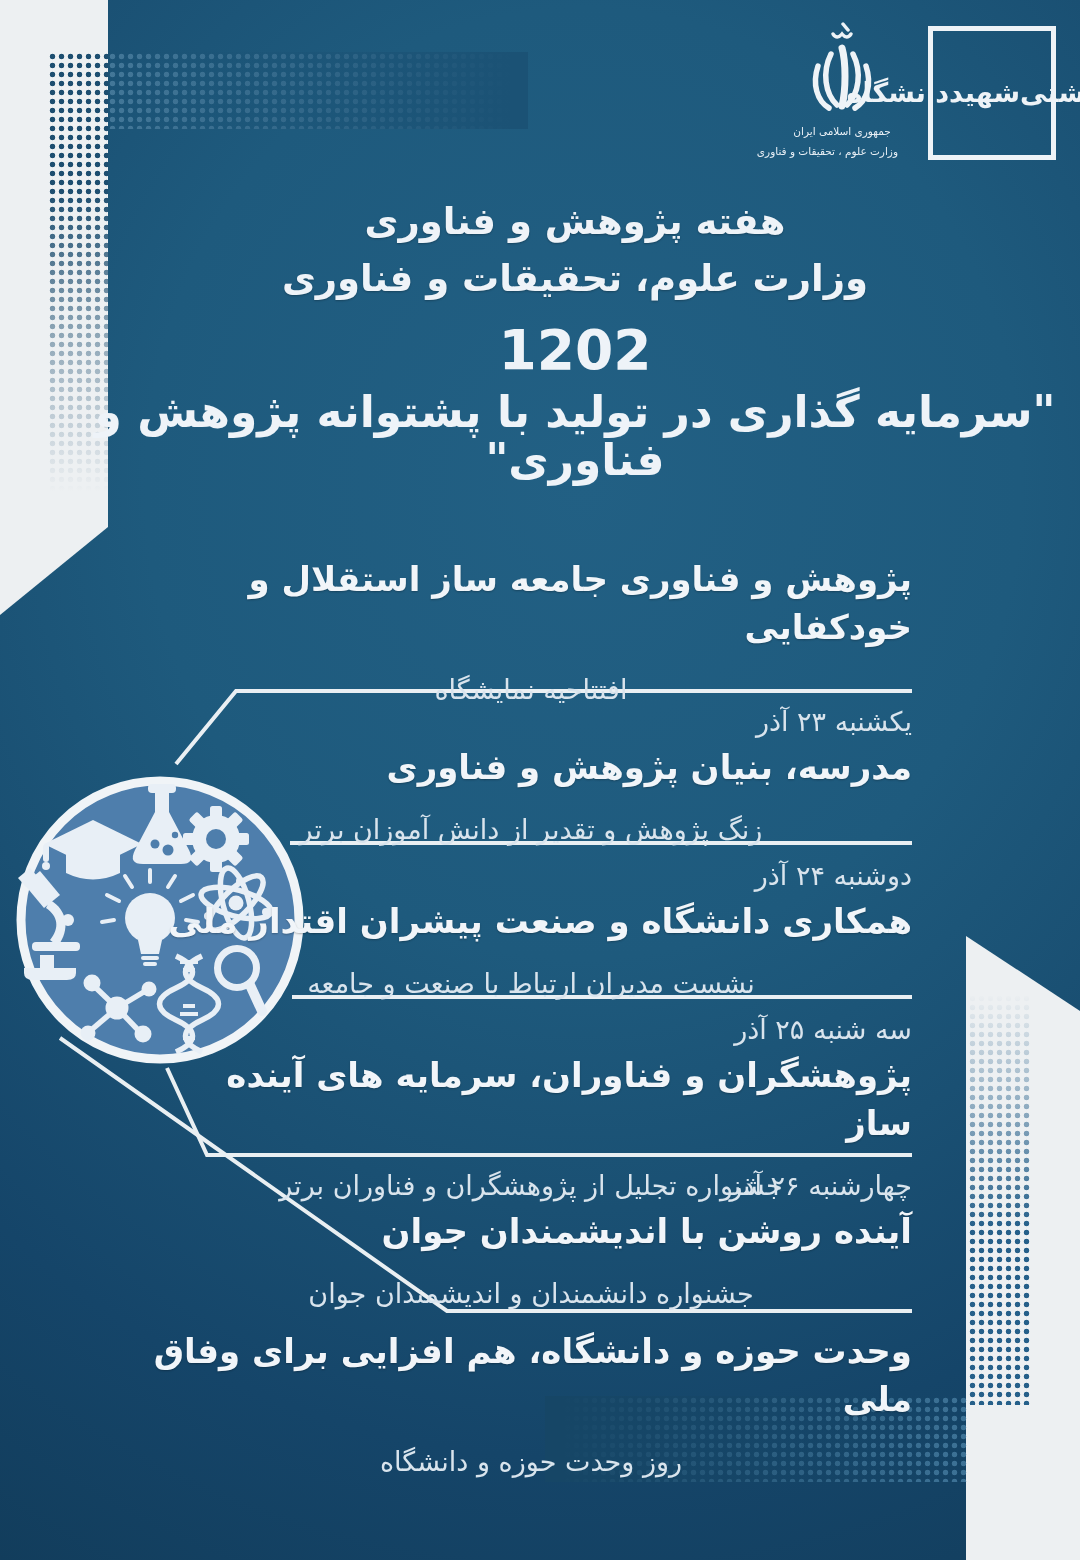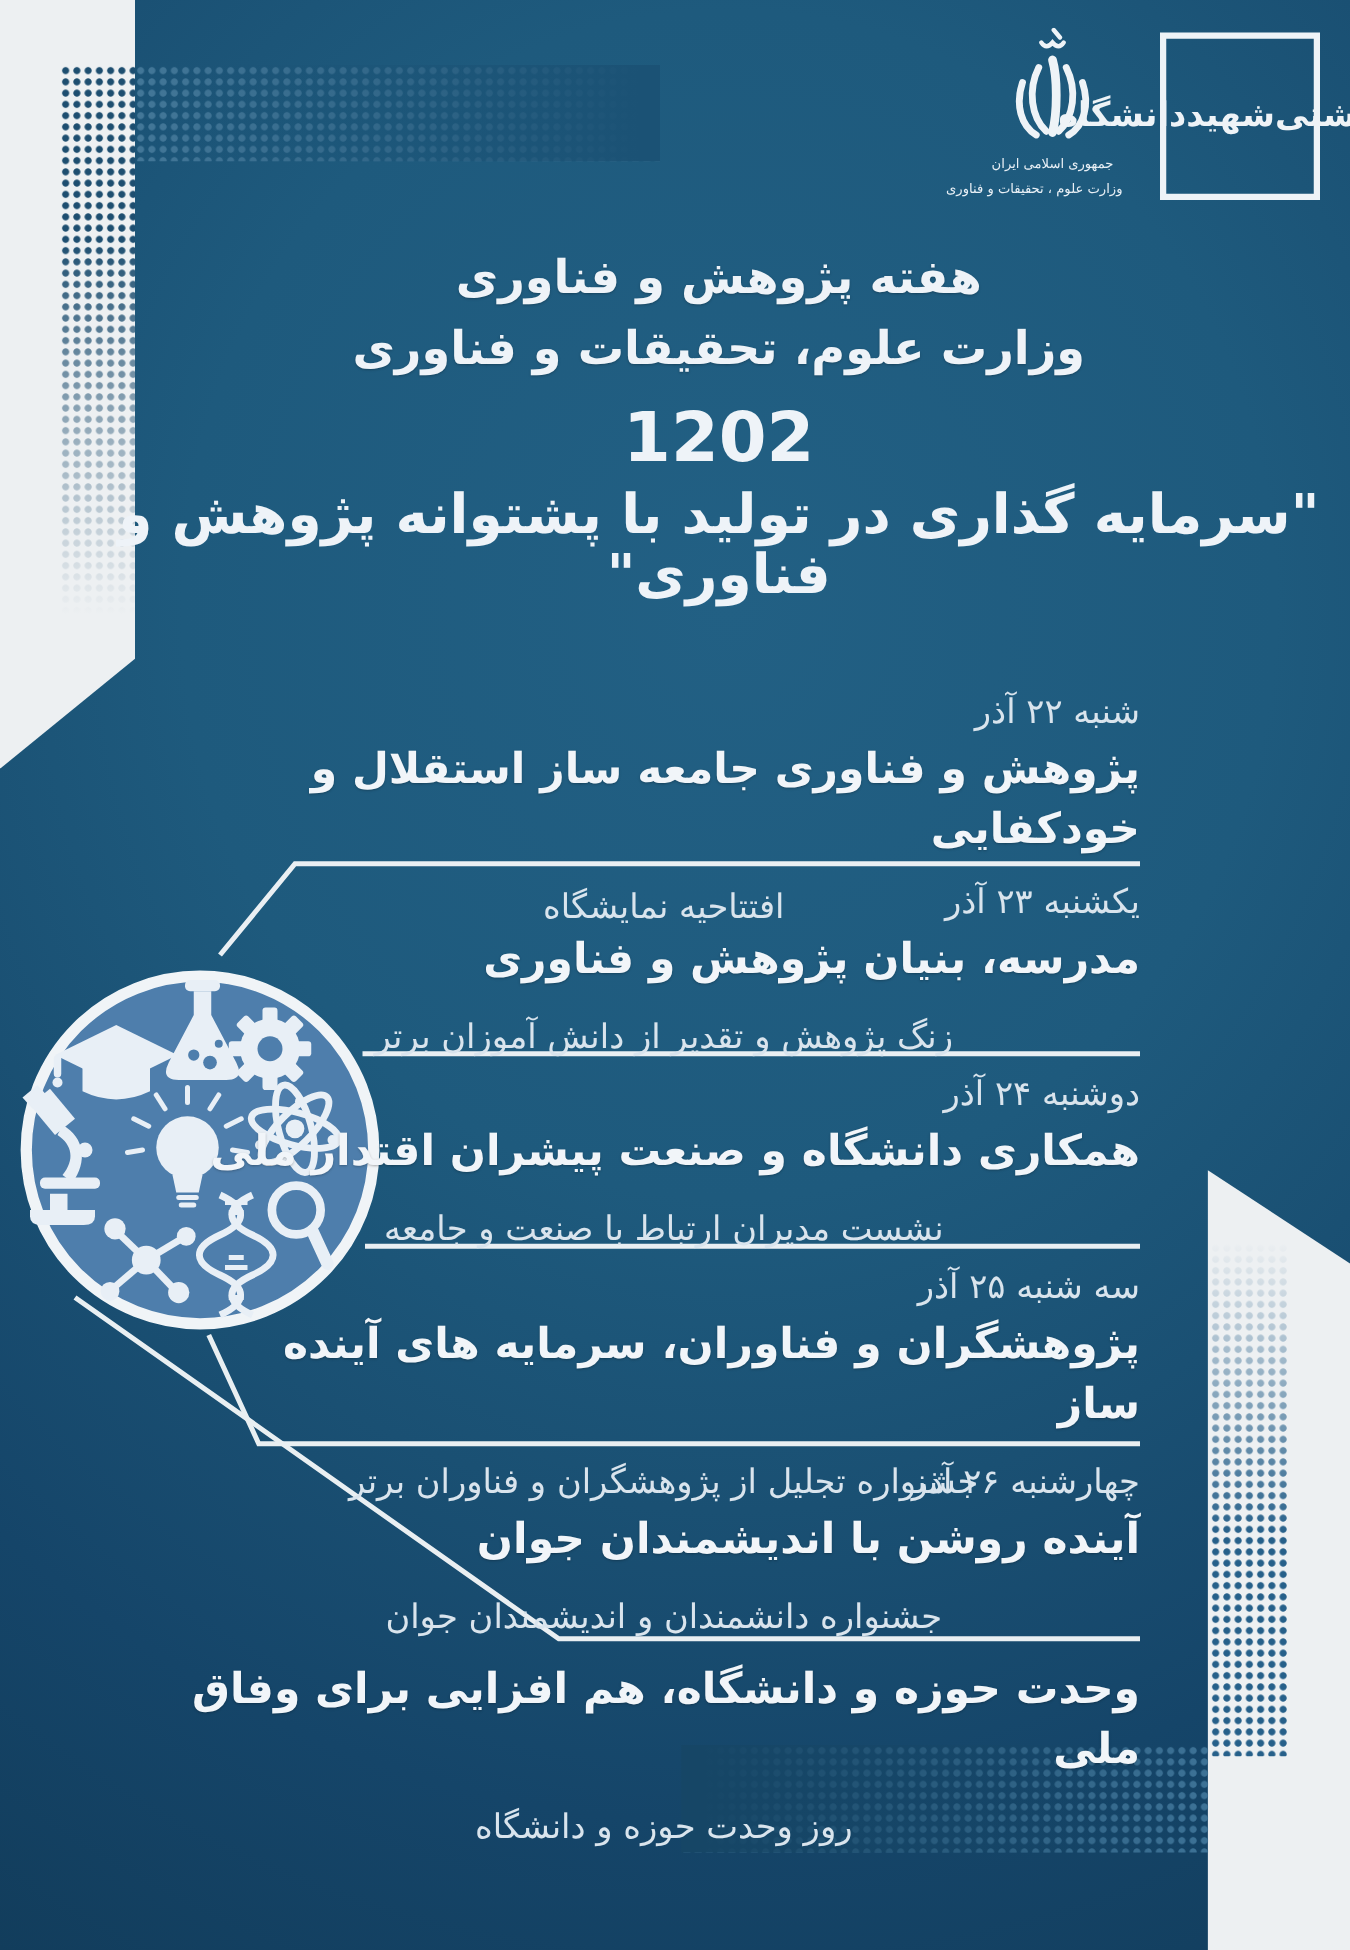--- a/index.html
+++ b/index.html
@@ -197,21 +197,20 @@
     </g>
 
     <g fill="none" stroke="#e8eff6">
       <circle cx="227" cy="198" r="19.5" stroke-width="7"></circle>
       <line x1="240" y1="215" x2="252" y2="241" stroke-width="10" stroke-linecap="round"></line>
     </g>
   </g>
 </svg>
 
 <div class="abs event" style="top:552px">
-  <div class="ev-date">شنبه ۲۲ آذر</div>
   <div class="ev-title">پژوهش و فناوری جامعه ساز استقلال و خودکفایی</div>
   <div class="ev-sub">افتتاحیه نمایشگاه</div>
 </div>
 <div class="abs event" style="top:704px">
   <div class="ev-date">یکشنبه ۲۳ آذر</div>
   <div class="ev-title">مدرسه، بنیان پژوهش و فناوری</div>
   <div class="ev-sub">زنگ پژوهش و تقدیر از دانش آموزان برتر</div>
 </div>
 <div class="abs event" style="top:858px">
   <div class="ev-date">دوشنبه ۲۴ آذر</div>

